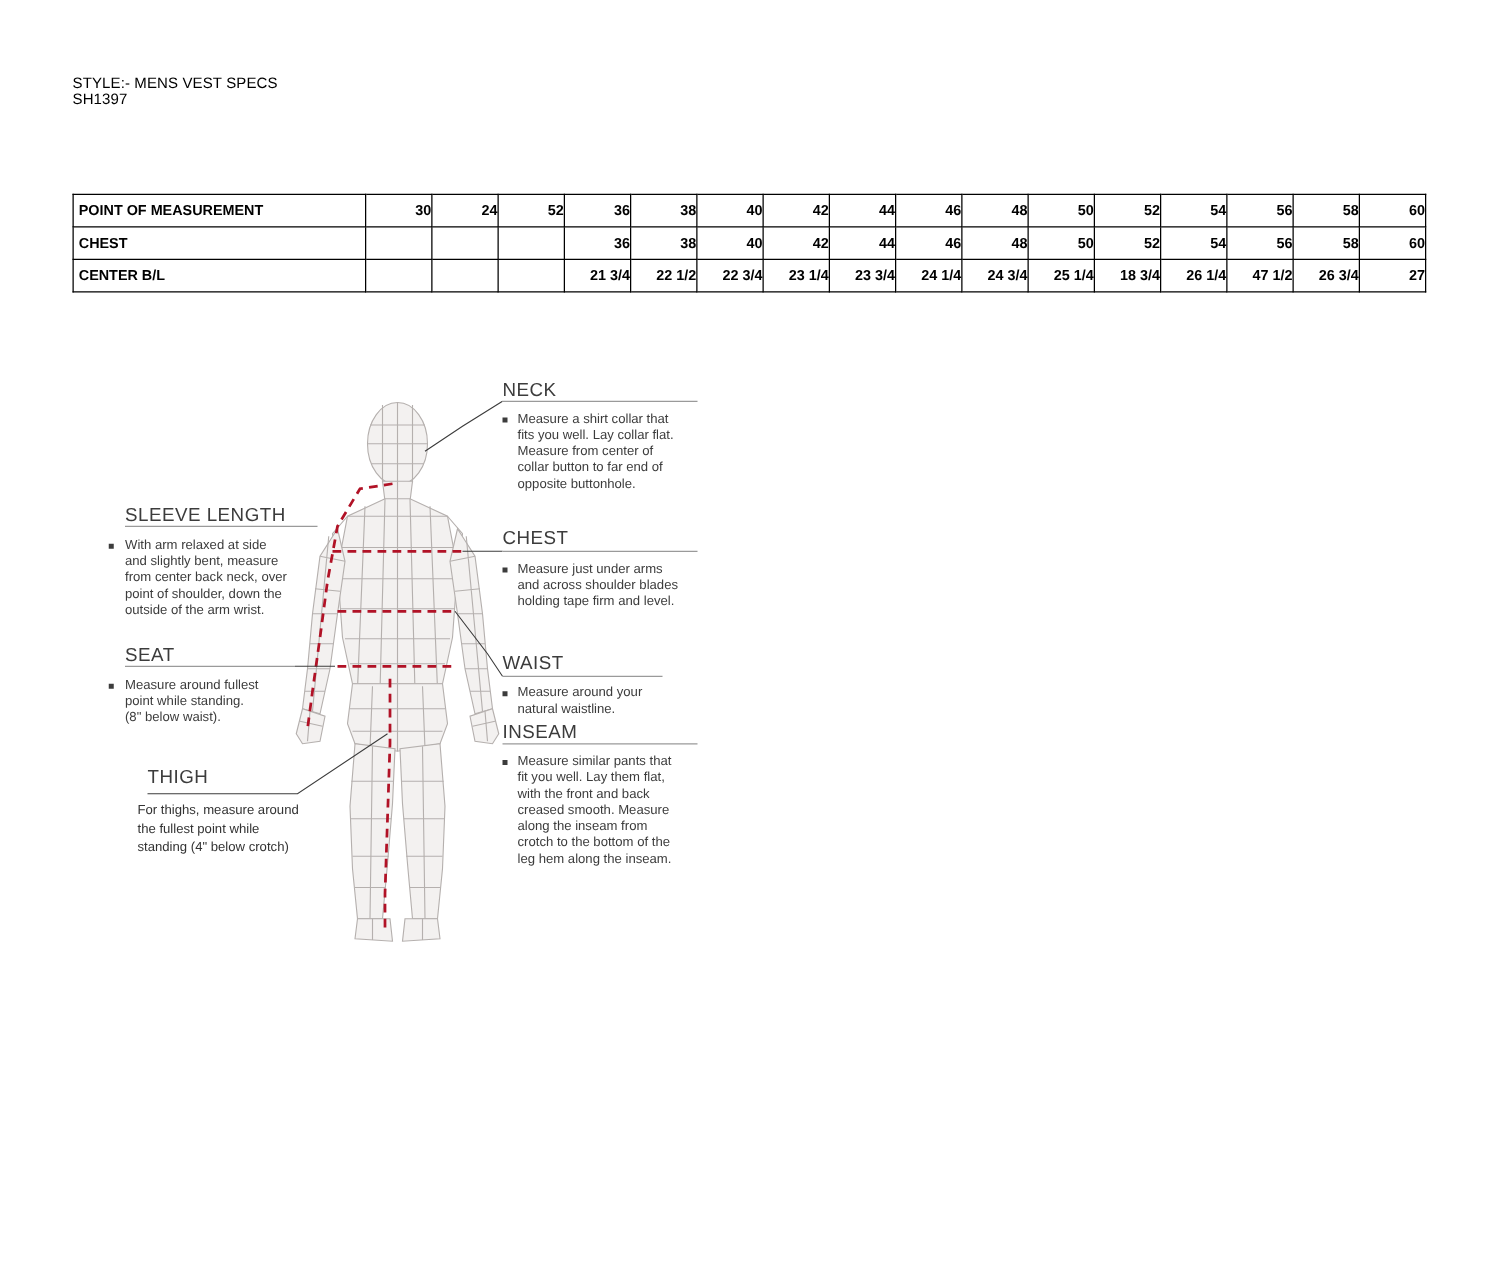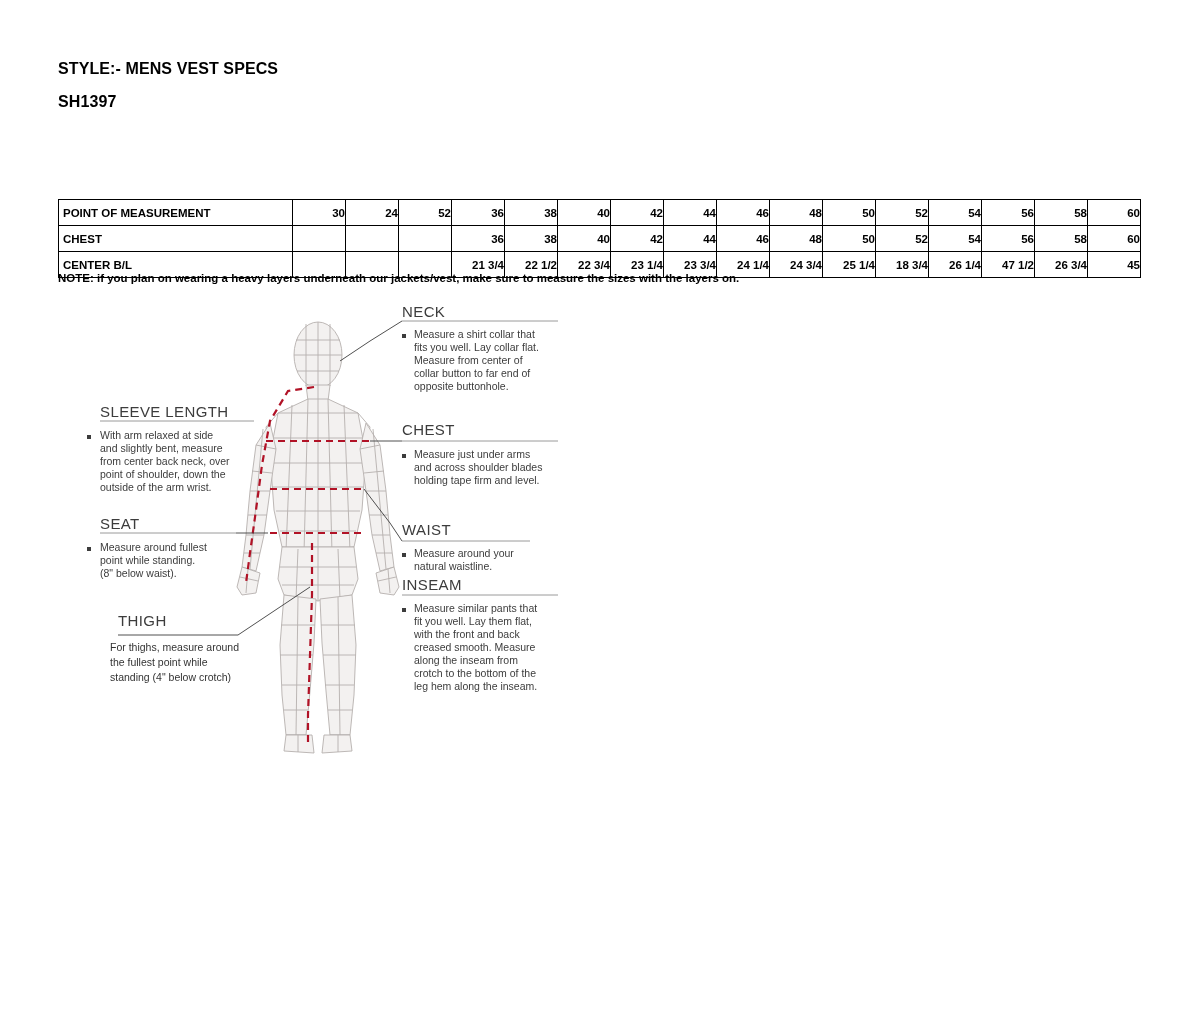--- a/index.html
+++ b/index.html
@@ -19,36 +19,34 @@
     position: relative;
     width: 1200px;
     height: 1026px;
   }
   .title-block {
     position: absolute;
     left: 58px;
     top: 60px;
   }
   .title-line {
-    font-size: 16px;
-    font-weight: bold;
+    font-size: 12px;
+    font-weight: normal;
     letter-spacing: 0.1px;
     line-height: 1.1;
   }
   .title-line.second {
-    margin-top: 15px;
   }
   table.specs {
     position: absolute;
     left: 58px;
     top: 155px;
     border-collapse: collapse;
     table-layout: fixed;
     width: 944px;
-    margin-top: 44px;
   }
   table.specs td {
     border: 1px solid #000000;
     height: 25px;
     font-size: 11.5px;
     font-weight: bold;
     text-align: right;
     vertical-align: middle;
     padding: 0;
   }
@@ -197,26 +195,25 @@
         <td>22 3/4</td>
         <td>23 1/4</td>
         <td>23 3/4</td>
         <td>24 1/4</td>
         <td>24 3/4</td>
         <td>25 1/4</td>
         <td>18 3/4</td>
         <td>26 1/4</td>
         <td>47 1/2</td>
         <td>26 3/4</td>
-        <td>45</td>
+        <td>27</td>
       </tr>
     </tbody>
   </table>
 
-  <div class="note">NOTE: if you plan on wearing a heavy layers underneath our jackets/vest, make sure to measure the sizes with the layers on.</div>
 
   <div class="figure">
     <svg class="fig-svg" width="560" height="470" viewBox="0 0 560 470" xmlns="http://www.w3.org/2000/svg">
 
       <g>
 
         <ellipse class="mesh-fill" cx="248" cy="60" rx="24" ry="33"></ellipse>
         <path class="mesh" d="M248 27 L248 93 M226 45 L270 45 M224 60 L272 60 M227 76 L269 76 M236 29 L236 91 M260 29 L260 91"></path>
 
         <path class="mesh-fill" d="M236 90 L238 106 L258 106 L260 90 Z"></path>

